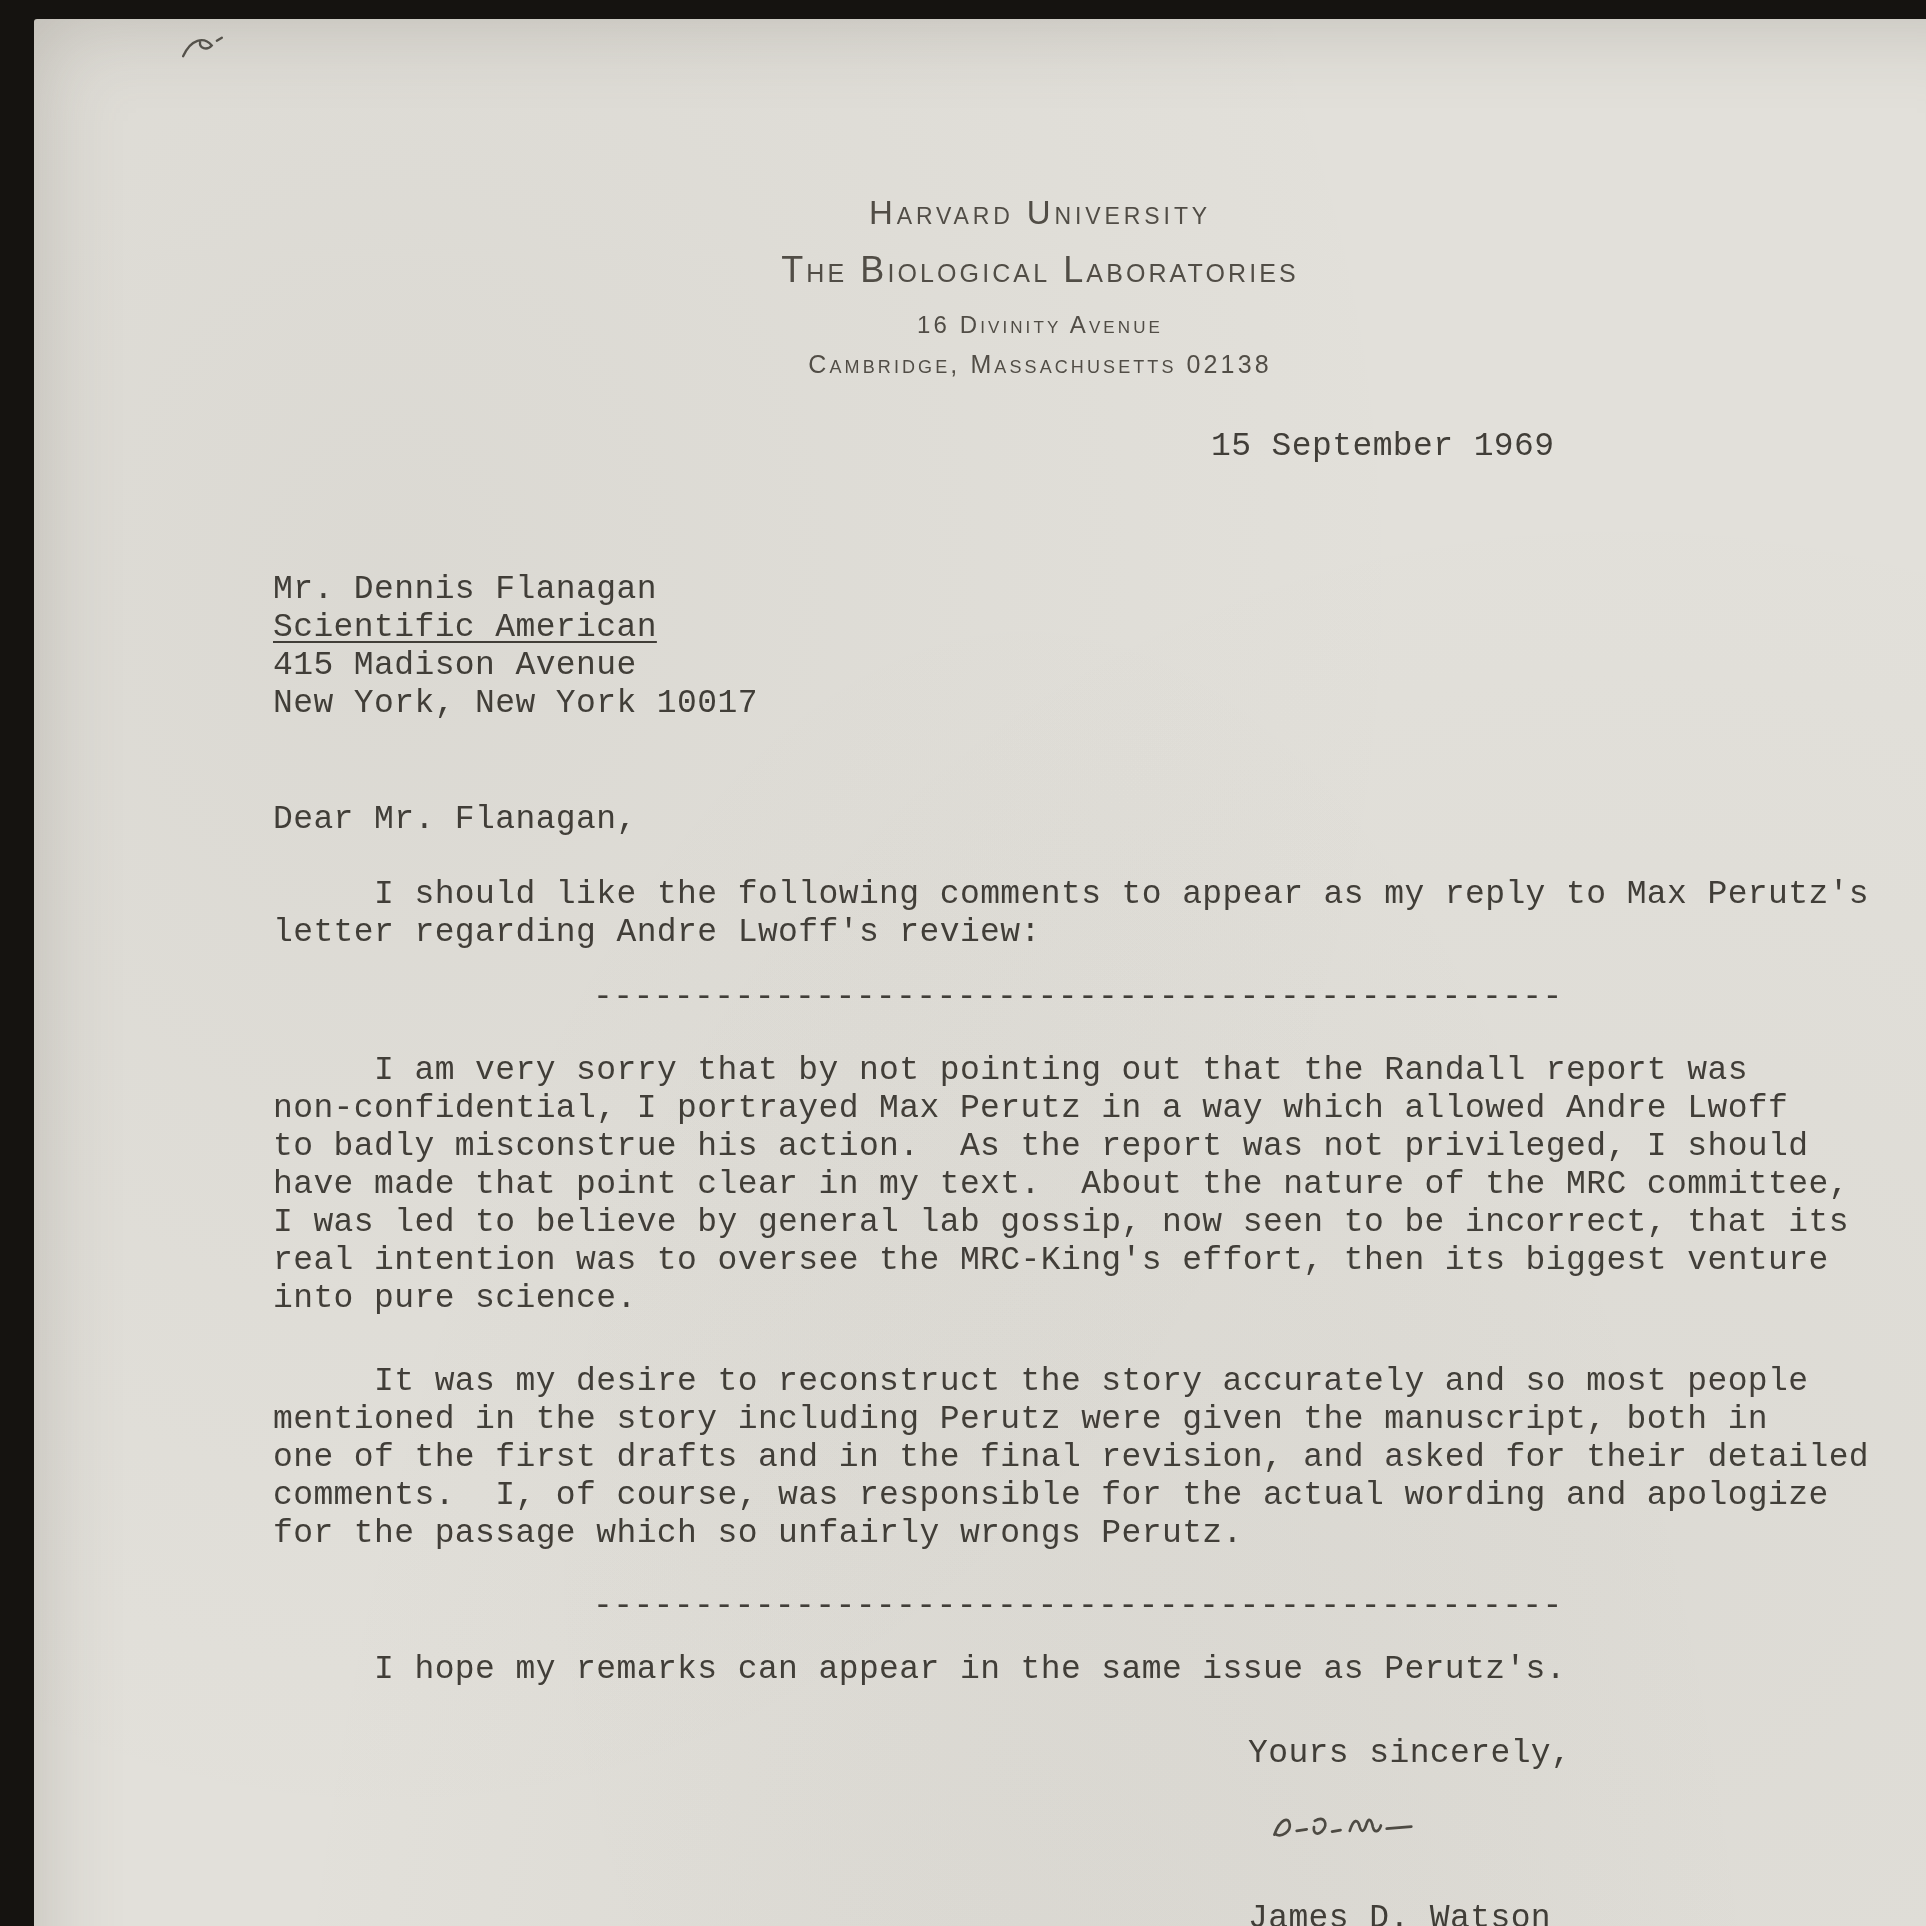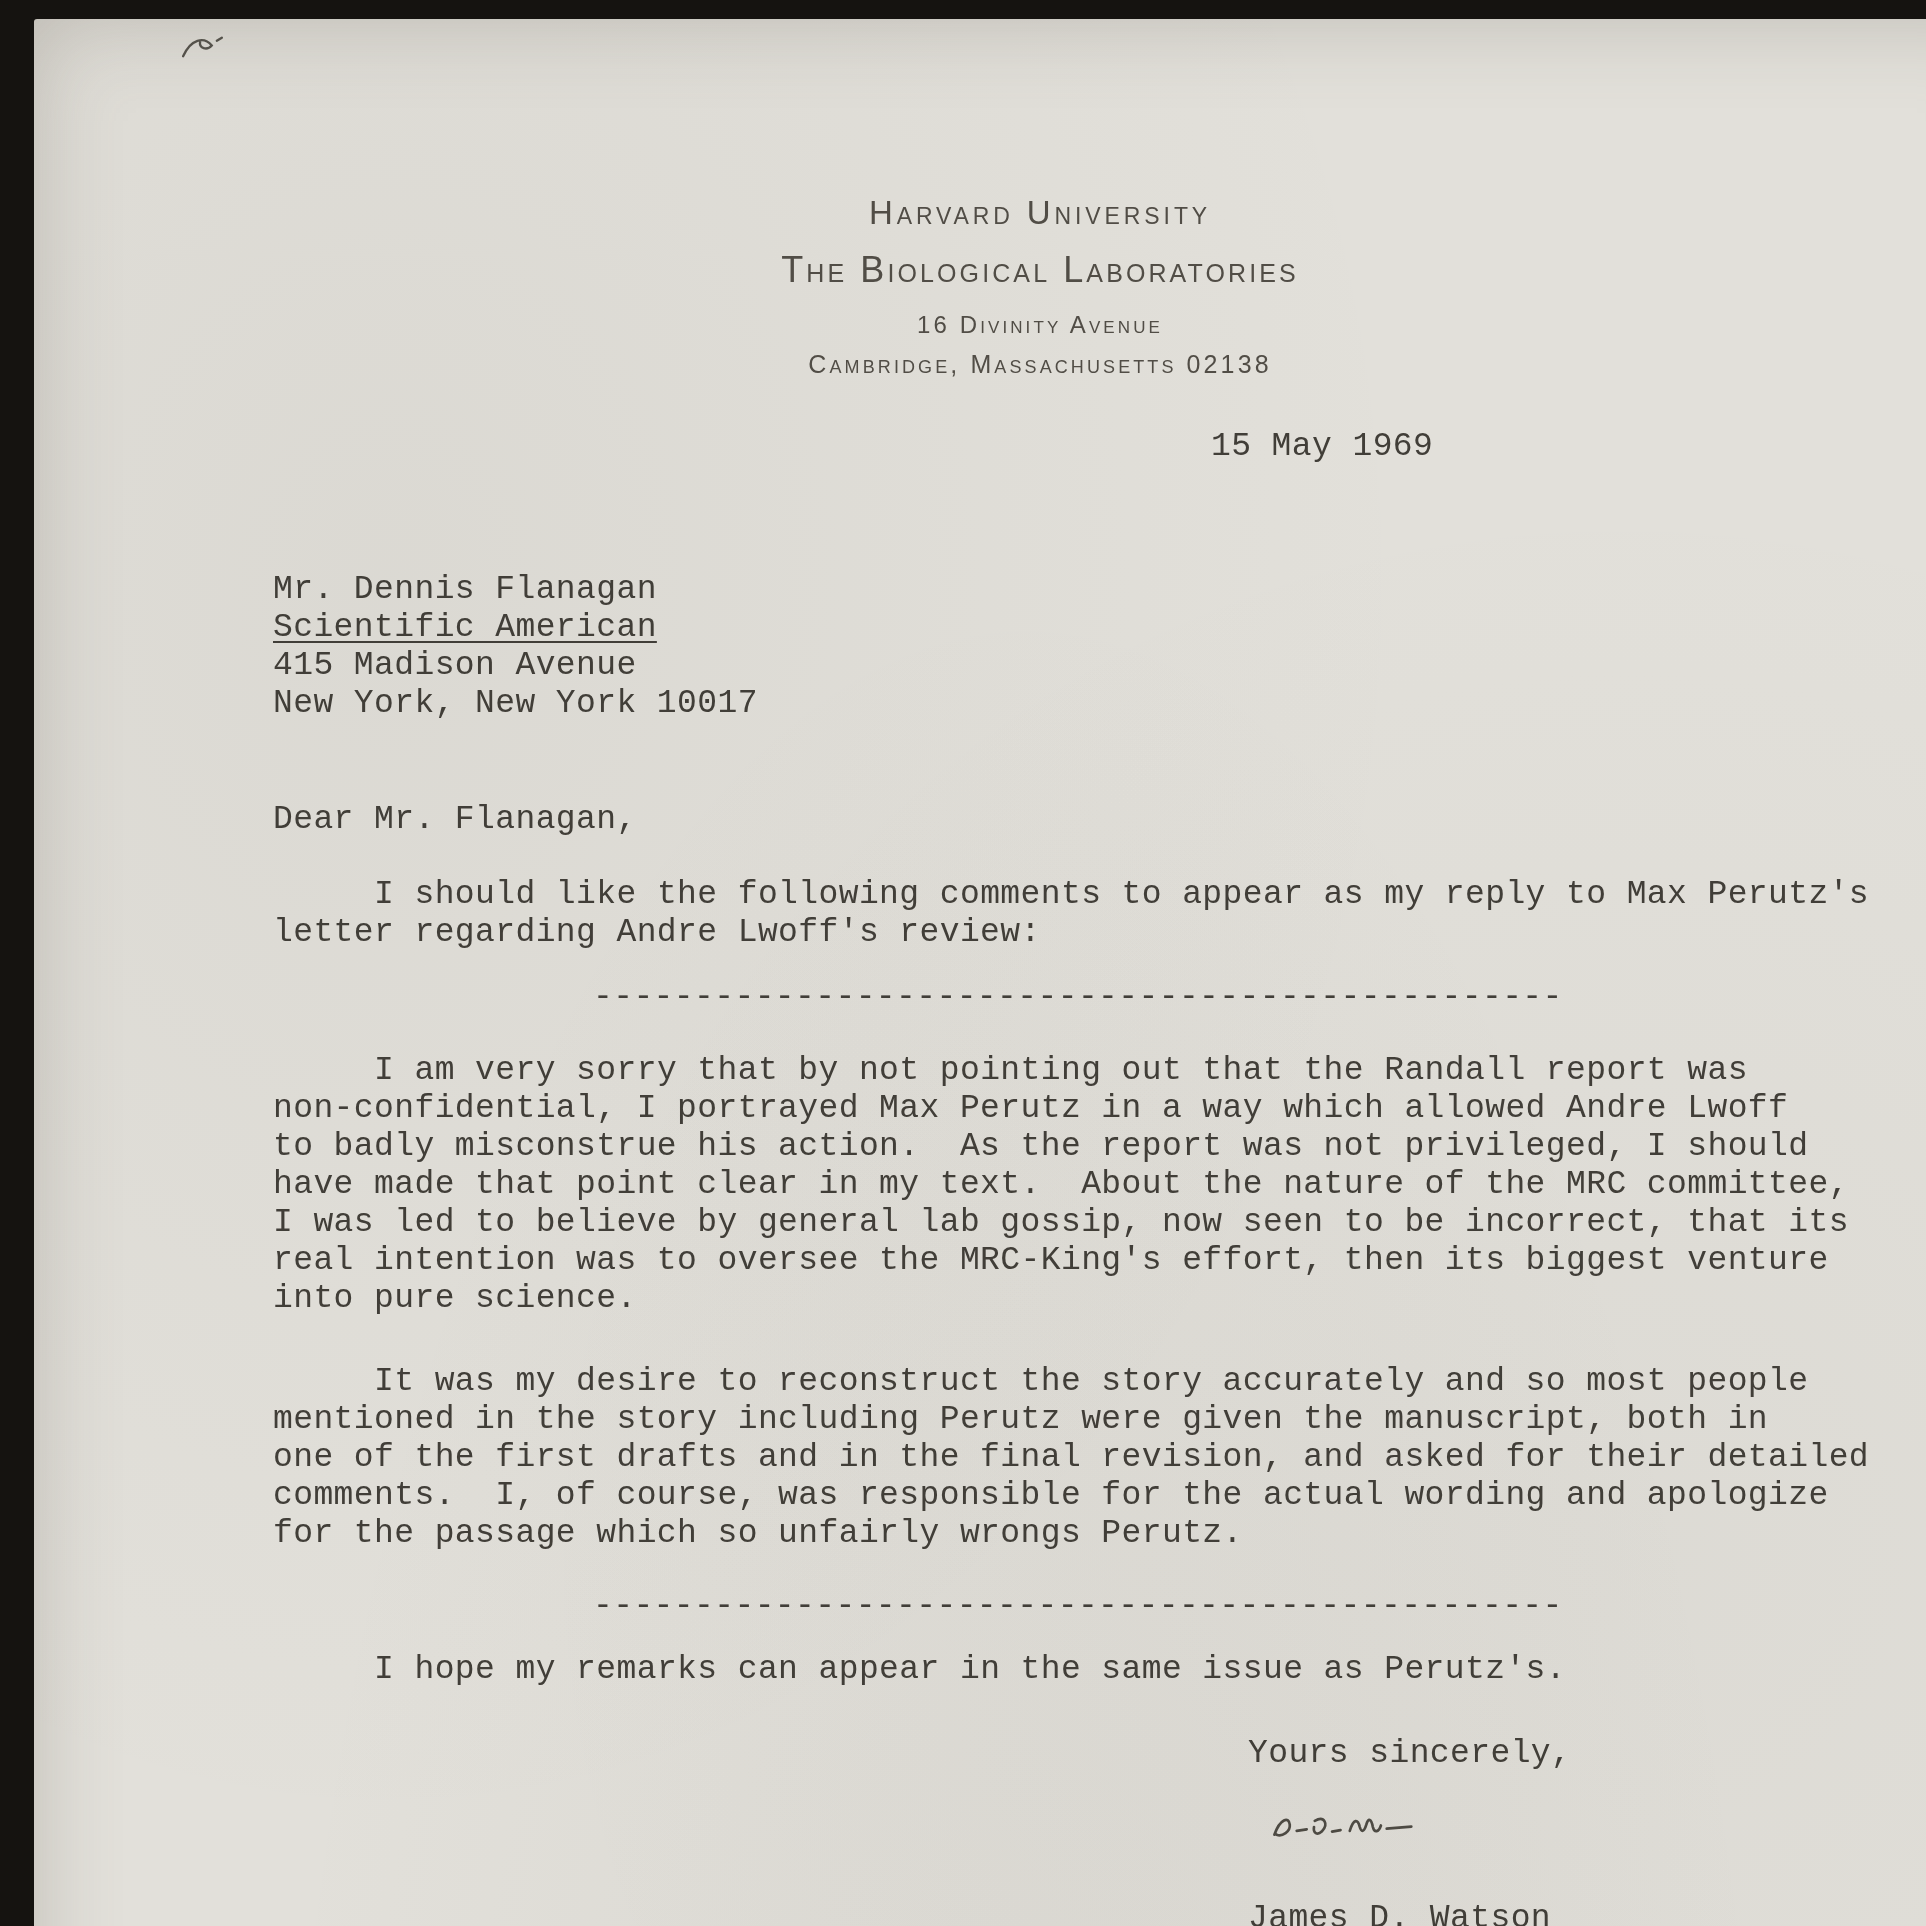--- a/index.html
+++ b/index.html
@@ -86,21 +86,21 @@
     <path d="M8,70 C28,25 62,18 82,42 C70,56 48,50 52,32 M95,30 L108,22" fill="none" stroke="#55524b" stroke-width="6" stroke-linecap="round"></path>
   </svg>
 
   <div class="letterhead">
     <div class="lh1">Harvard University</div>
     <div class="lh2">The Biological Laboratories</div>
     <div class="lh3">16 Divinity Avenue</div>
     <div class="lh4">Cambridge, Massachusetts 02138</div>
   </div>
 
-  <div class="dateline typed">15 May 1969</div>
+  <div class="dateline typed">15 September 1969</div>
 
   <div class="letter-body typed">
 
     <div class="address">
       <div class="address-line">Mr. Dennis Flanagan</div>
       <div class="address-line underlined">Scientific American</div>
       <div class="address-line">415 Madison Avenue</div>
       <div class="address-line">New York, New York 10017</div>
     </div>
 

